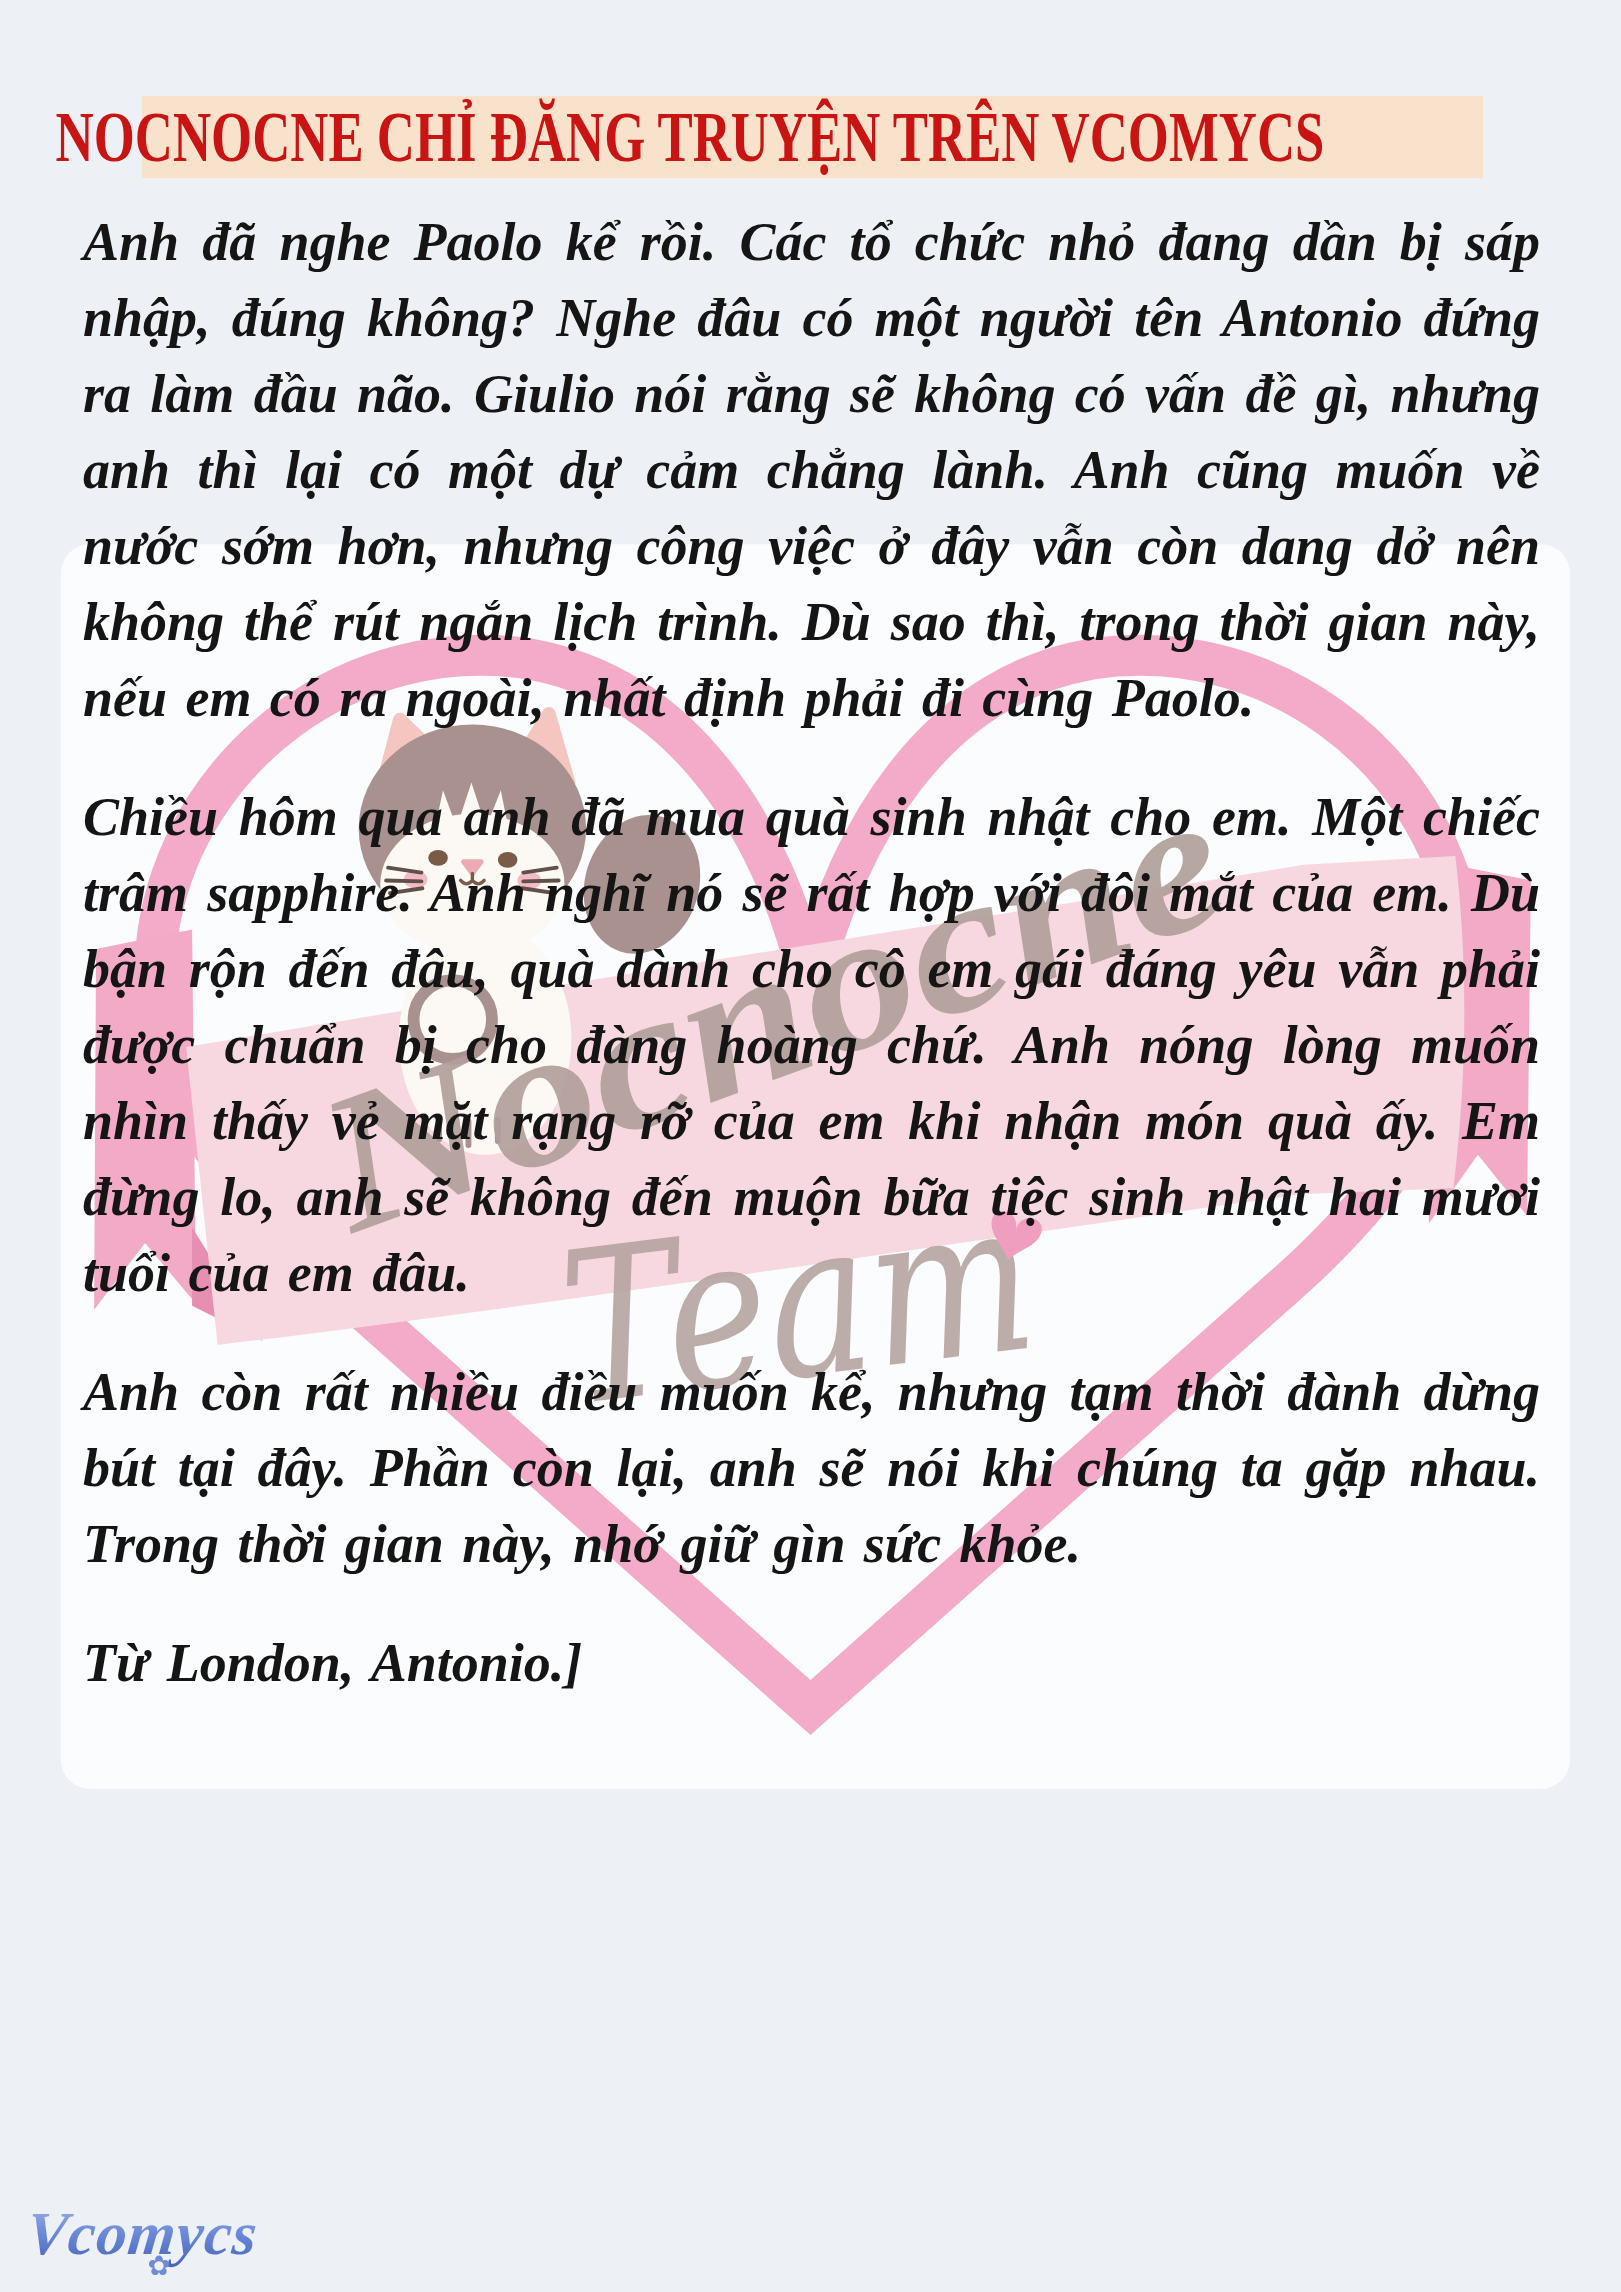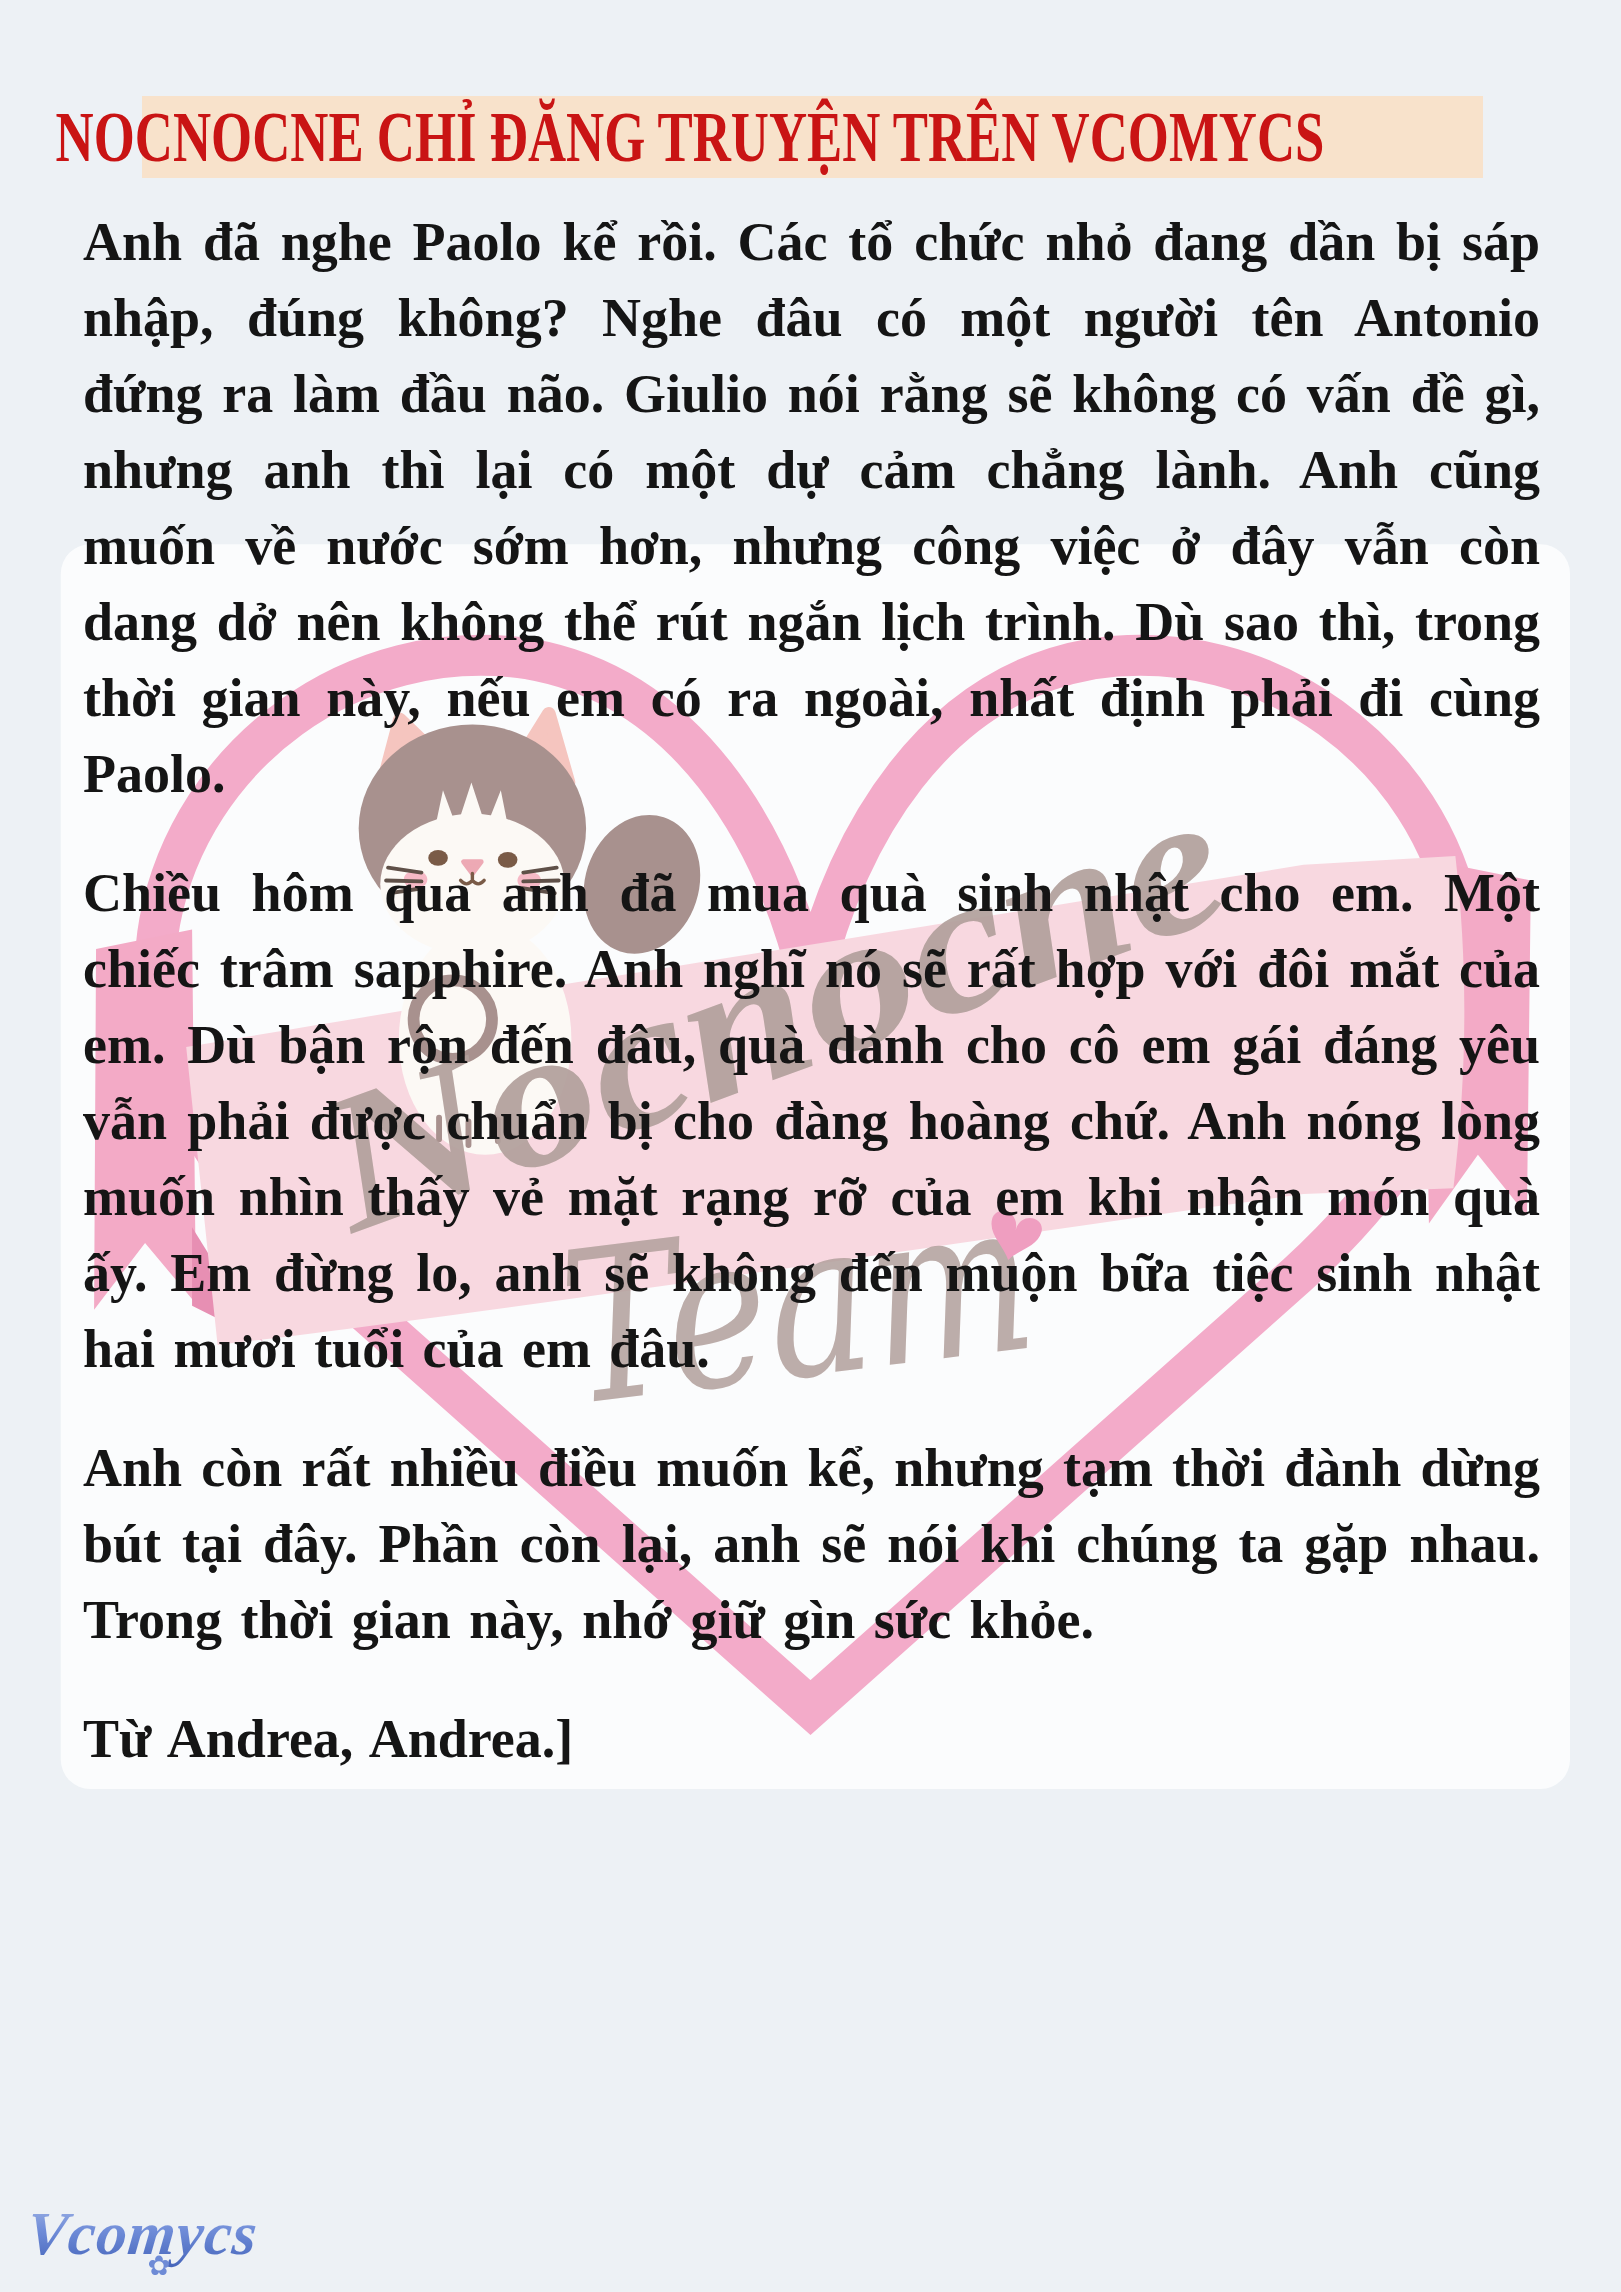--- a/index.html
+++ b/index.html
@@ -55,20 +55,21 @@
     left: 83px; top: 204px;
     width: 1457px;
     z-index: 2;
     color: #151515;
   }
   .letter p {
     margin: 0 0 43px 0;
     font-size: 54px;
     line-height: 76px;
     font-weight: bold;
+    font-style: italic;
     text-align: justify;
     word-spacing: 4.9px;
   }
   .letter p:last-child { text-align: left; }
   
   .logo {
     position: absolute;
     left: 27.4px; top: 2199px;
     z-index: 3;
     width: 255px; height: 93px;
@@ -149,21 +150,21 @@
   </svg>
 
   <div class="header-band">
     <span class="header-title">NOCNOCNE CHỈ ĐĂNG TRUYỆN TRÊN VCOMYCS</span>
   </div>
 
   <div class="letter">
     <p>Anh đã nghe Paolo kể rồi. Các tổ chức nhỏ đang dần bị sáp nhập, đúng không? Nghe đâu có một người tên Antonio đứng ra làm đầu não. Giulio nói rằng sẽ không có vấn đề gì, nhưng anh thì lại có một dự cảm chẳng lành. Anh cũng muốn về nước sớm hơn, nhưng công việc ở đây vẫn còn dang dở nên không thể rút ngắn lịch trình. Dù sao thì, trong thời gian này, nếu em có ra ngoài, nhất định phải đi cùng Paolo.</p>
     <p>Chiều hôm qua anh đã mua quà sinh nhật cho em. Một chiếc trâm sapphire. Anh nghĩ nó sẽ rất hợp với đôi mắt của em. Dù bận rộn đến đâu, quà dành cho cô em gái đáng yêu vẫn phải được chuẩn bị cho đàng hoàng chứ. Anh nóng lòng muốn nhìn thấy vẻ mặt rạng rỡ của em khi nhận món quà ấy. Em đừng lo, anh sẽ không đến muộn bữa tiệc sinh nhật hai mươi tuổi của em đâu.</p>
     <p>Anh còn rất nhiều điều muốn kể, nhưng tạm thời đành dừng bút tại đây. Phần còn lại, anh sẽ nói khi chúng ta gặp nhau. Trong thời gian này, nhớ giữ gìn sức khỏe.</p>
-    <p>Từ Andrea, Andrea.]</p>
+    <p>Từ London, Antonio.]</p>
   </div>
 
   <div class="logo">
     <span class="logo-text">Vcomycs</span>
     <span class="logo-flower">✿</span>
   </div>
 
 </div>
 
 

